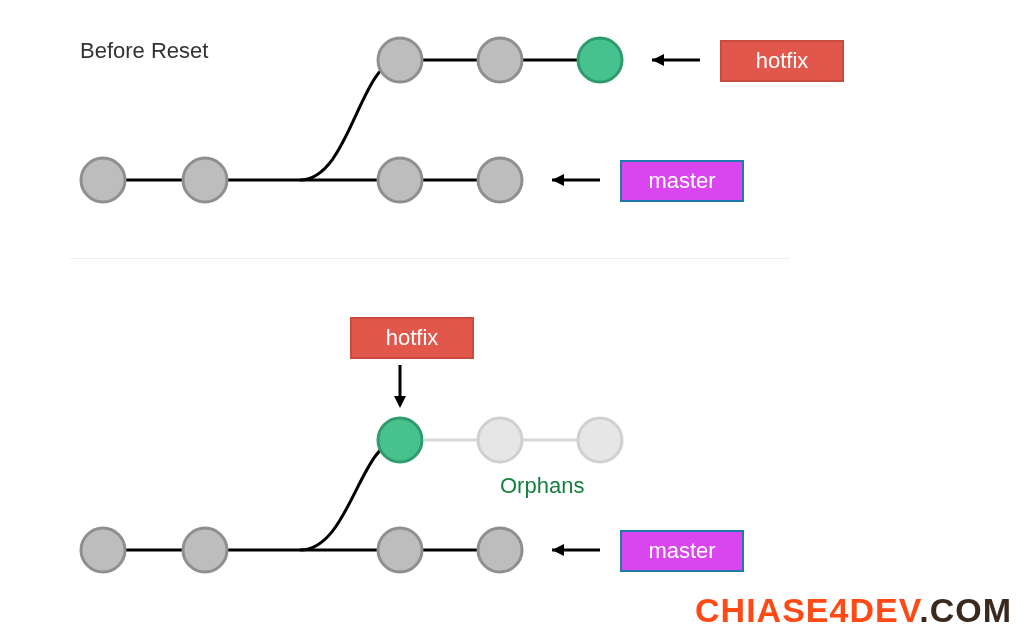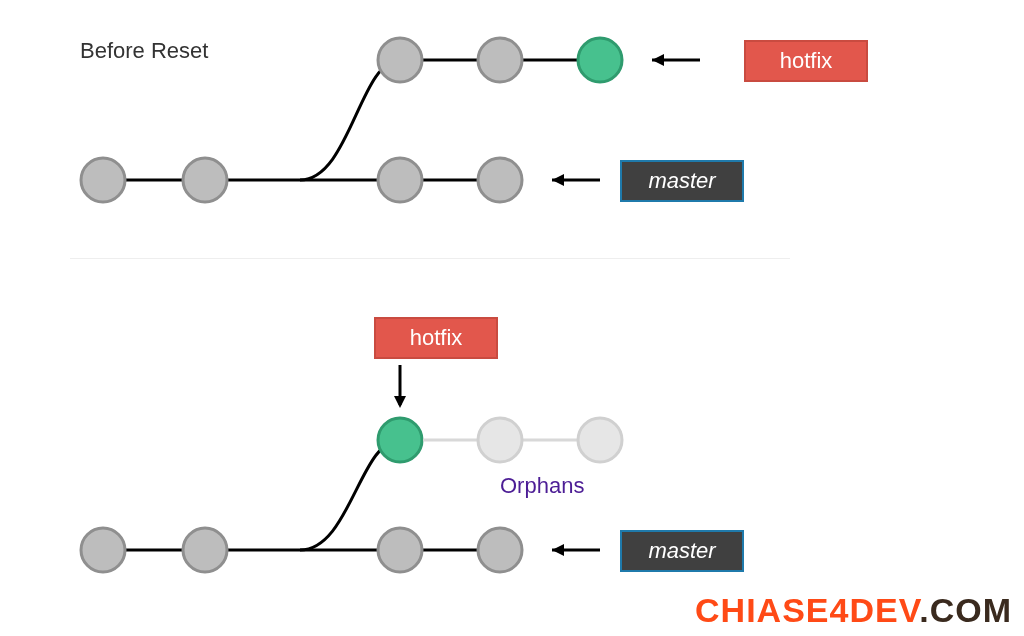--- a/index.html
+++ b/index.html
@@ -23,26 +23,26 @@
   }
   .tag {
     position: absolute;
     color: #fff;
     font-size: 22px;
     text-align: center;
     line-height: 38px;
     height: 38px;
     border: 2px solid rgba(0,0,0,0.15);
   }
-  .tag-red { background: #e2574c; border-color: #c94b40; margin-left: 24px; }
-  .tag-blue { background: #404040; border-color: #1f7aab; font-style: italic; }
+  .tag-red { background: #e2574c; border-color: #c94b40; }
+  .tag-blue { background: #d946ef; border-color: #1f7aab; }
   .orphans {
     position: absolute;
     font-size: 22px;
-    color: #4c1d95;
+    color: #15803d;
   }
   .divider {
     position: absolute;
     left: 70px;
     width: 720px;
     height: 1px;
     background: #eee;
   }
   .watermark {
     position: absolute;

